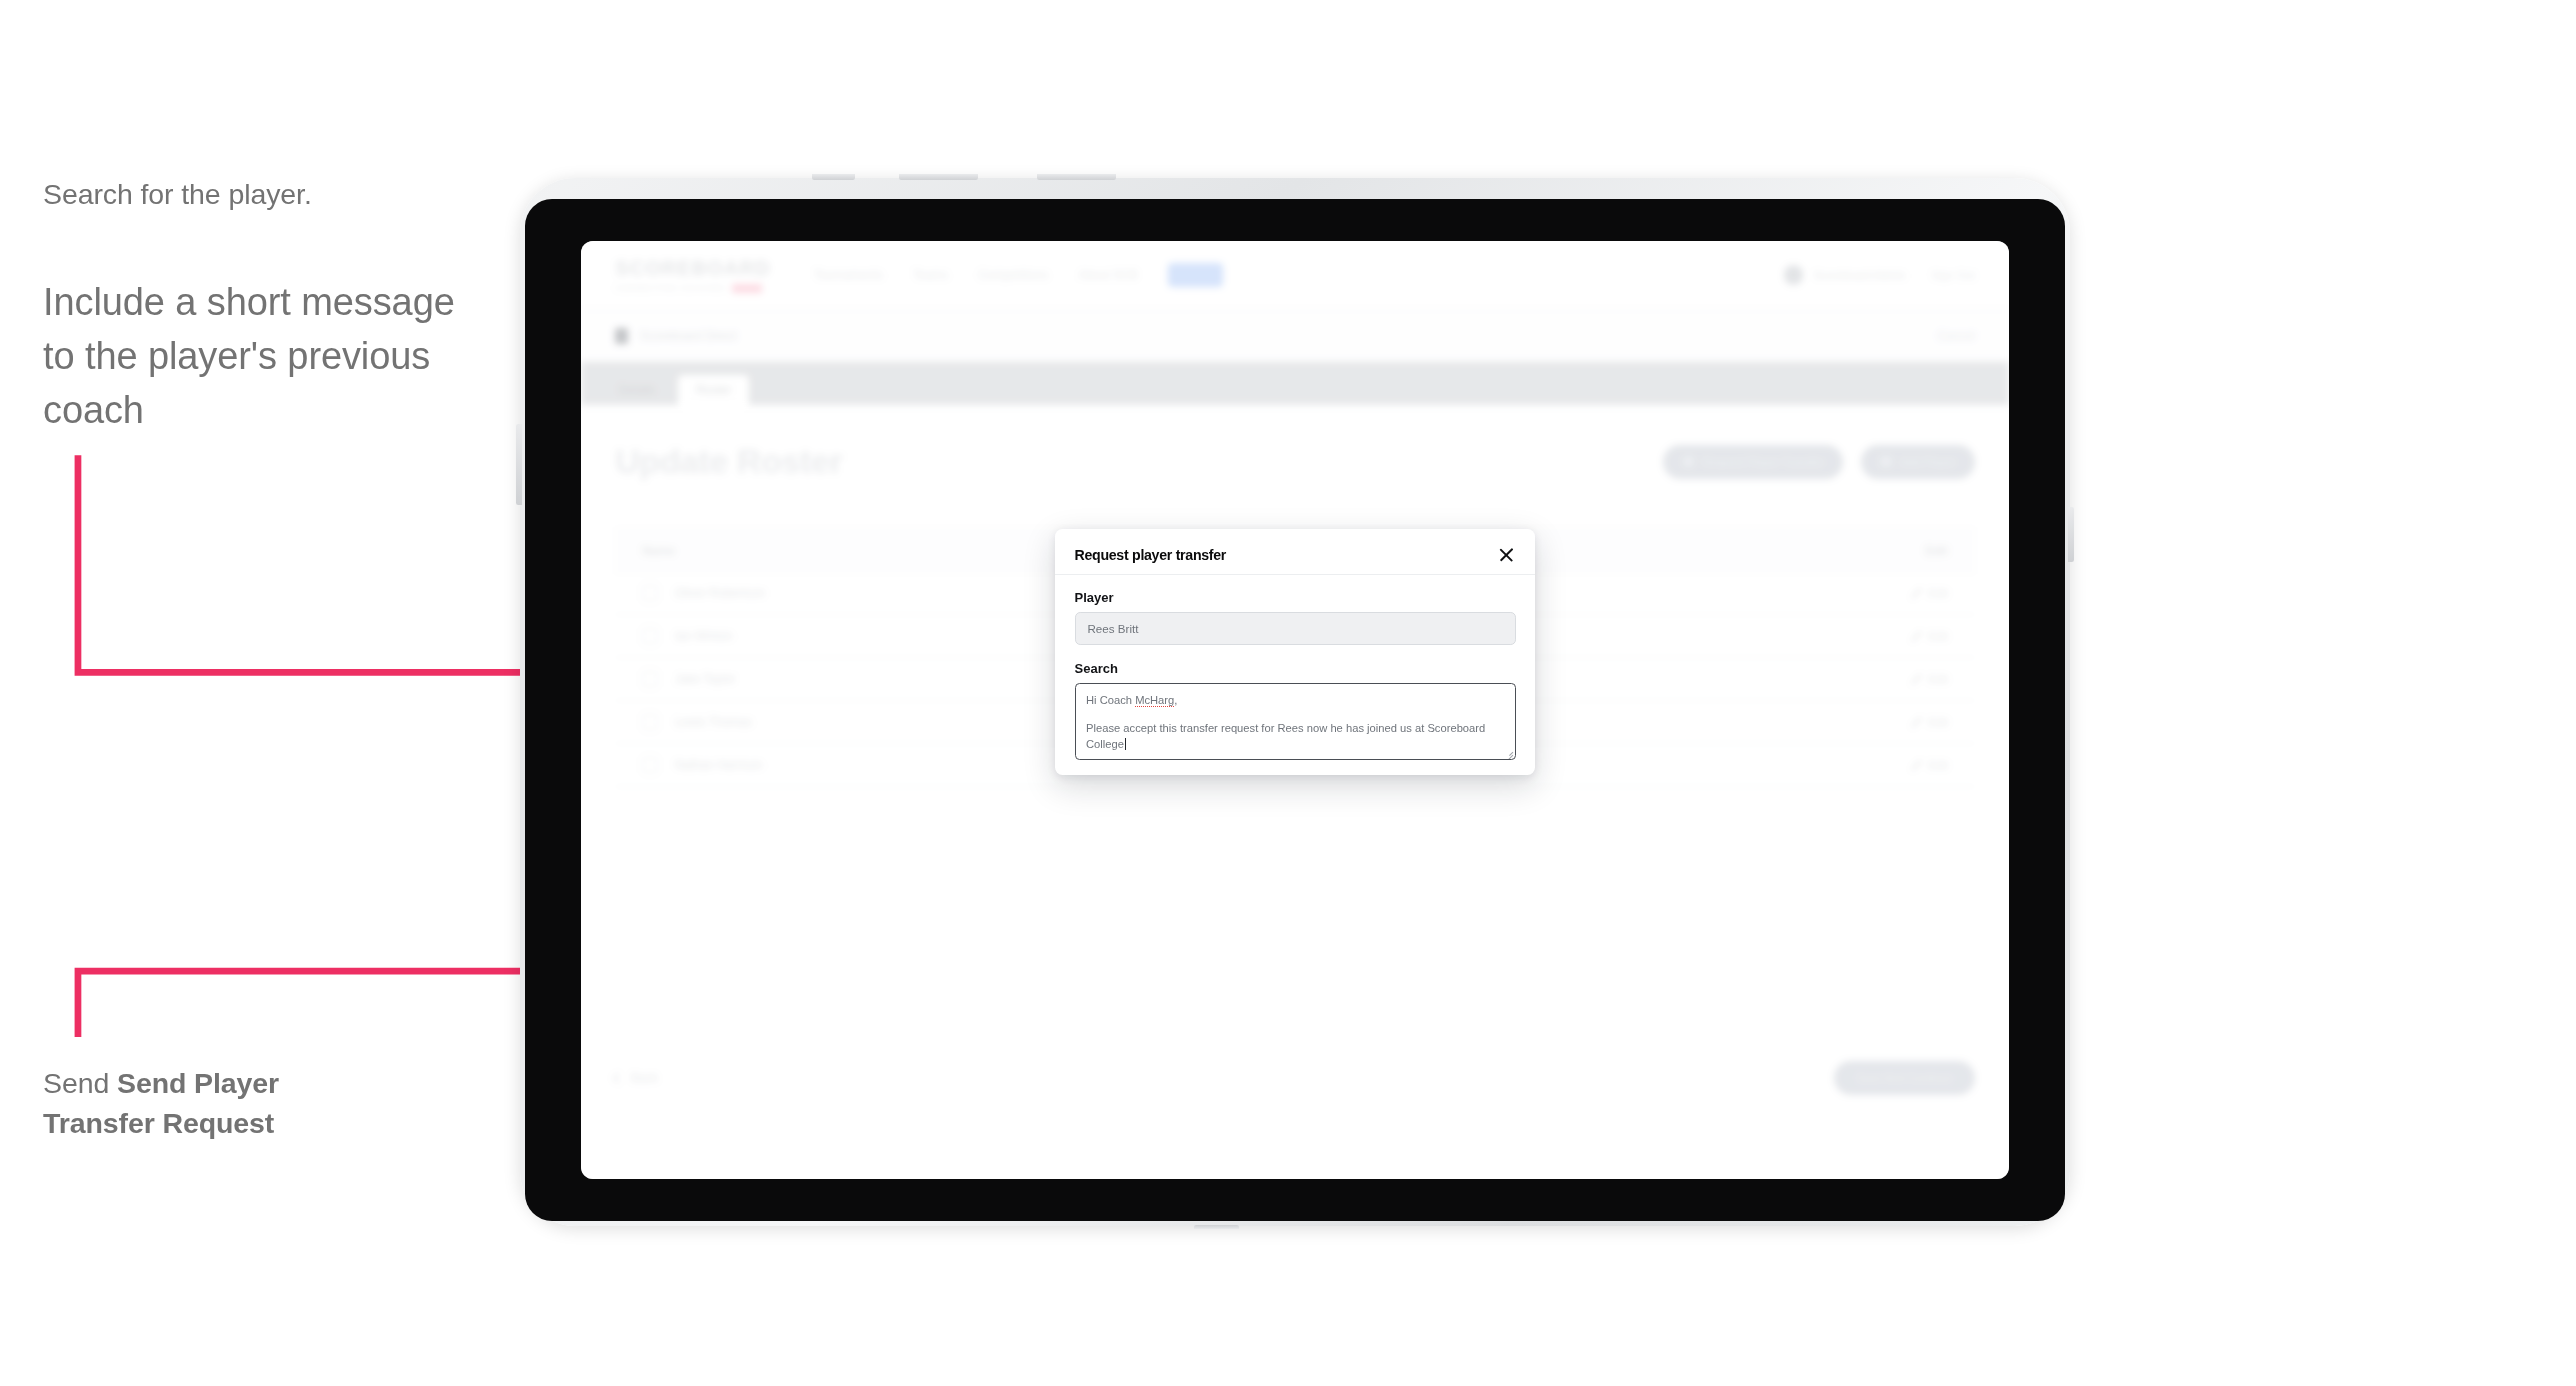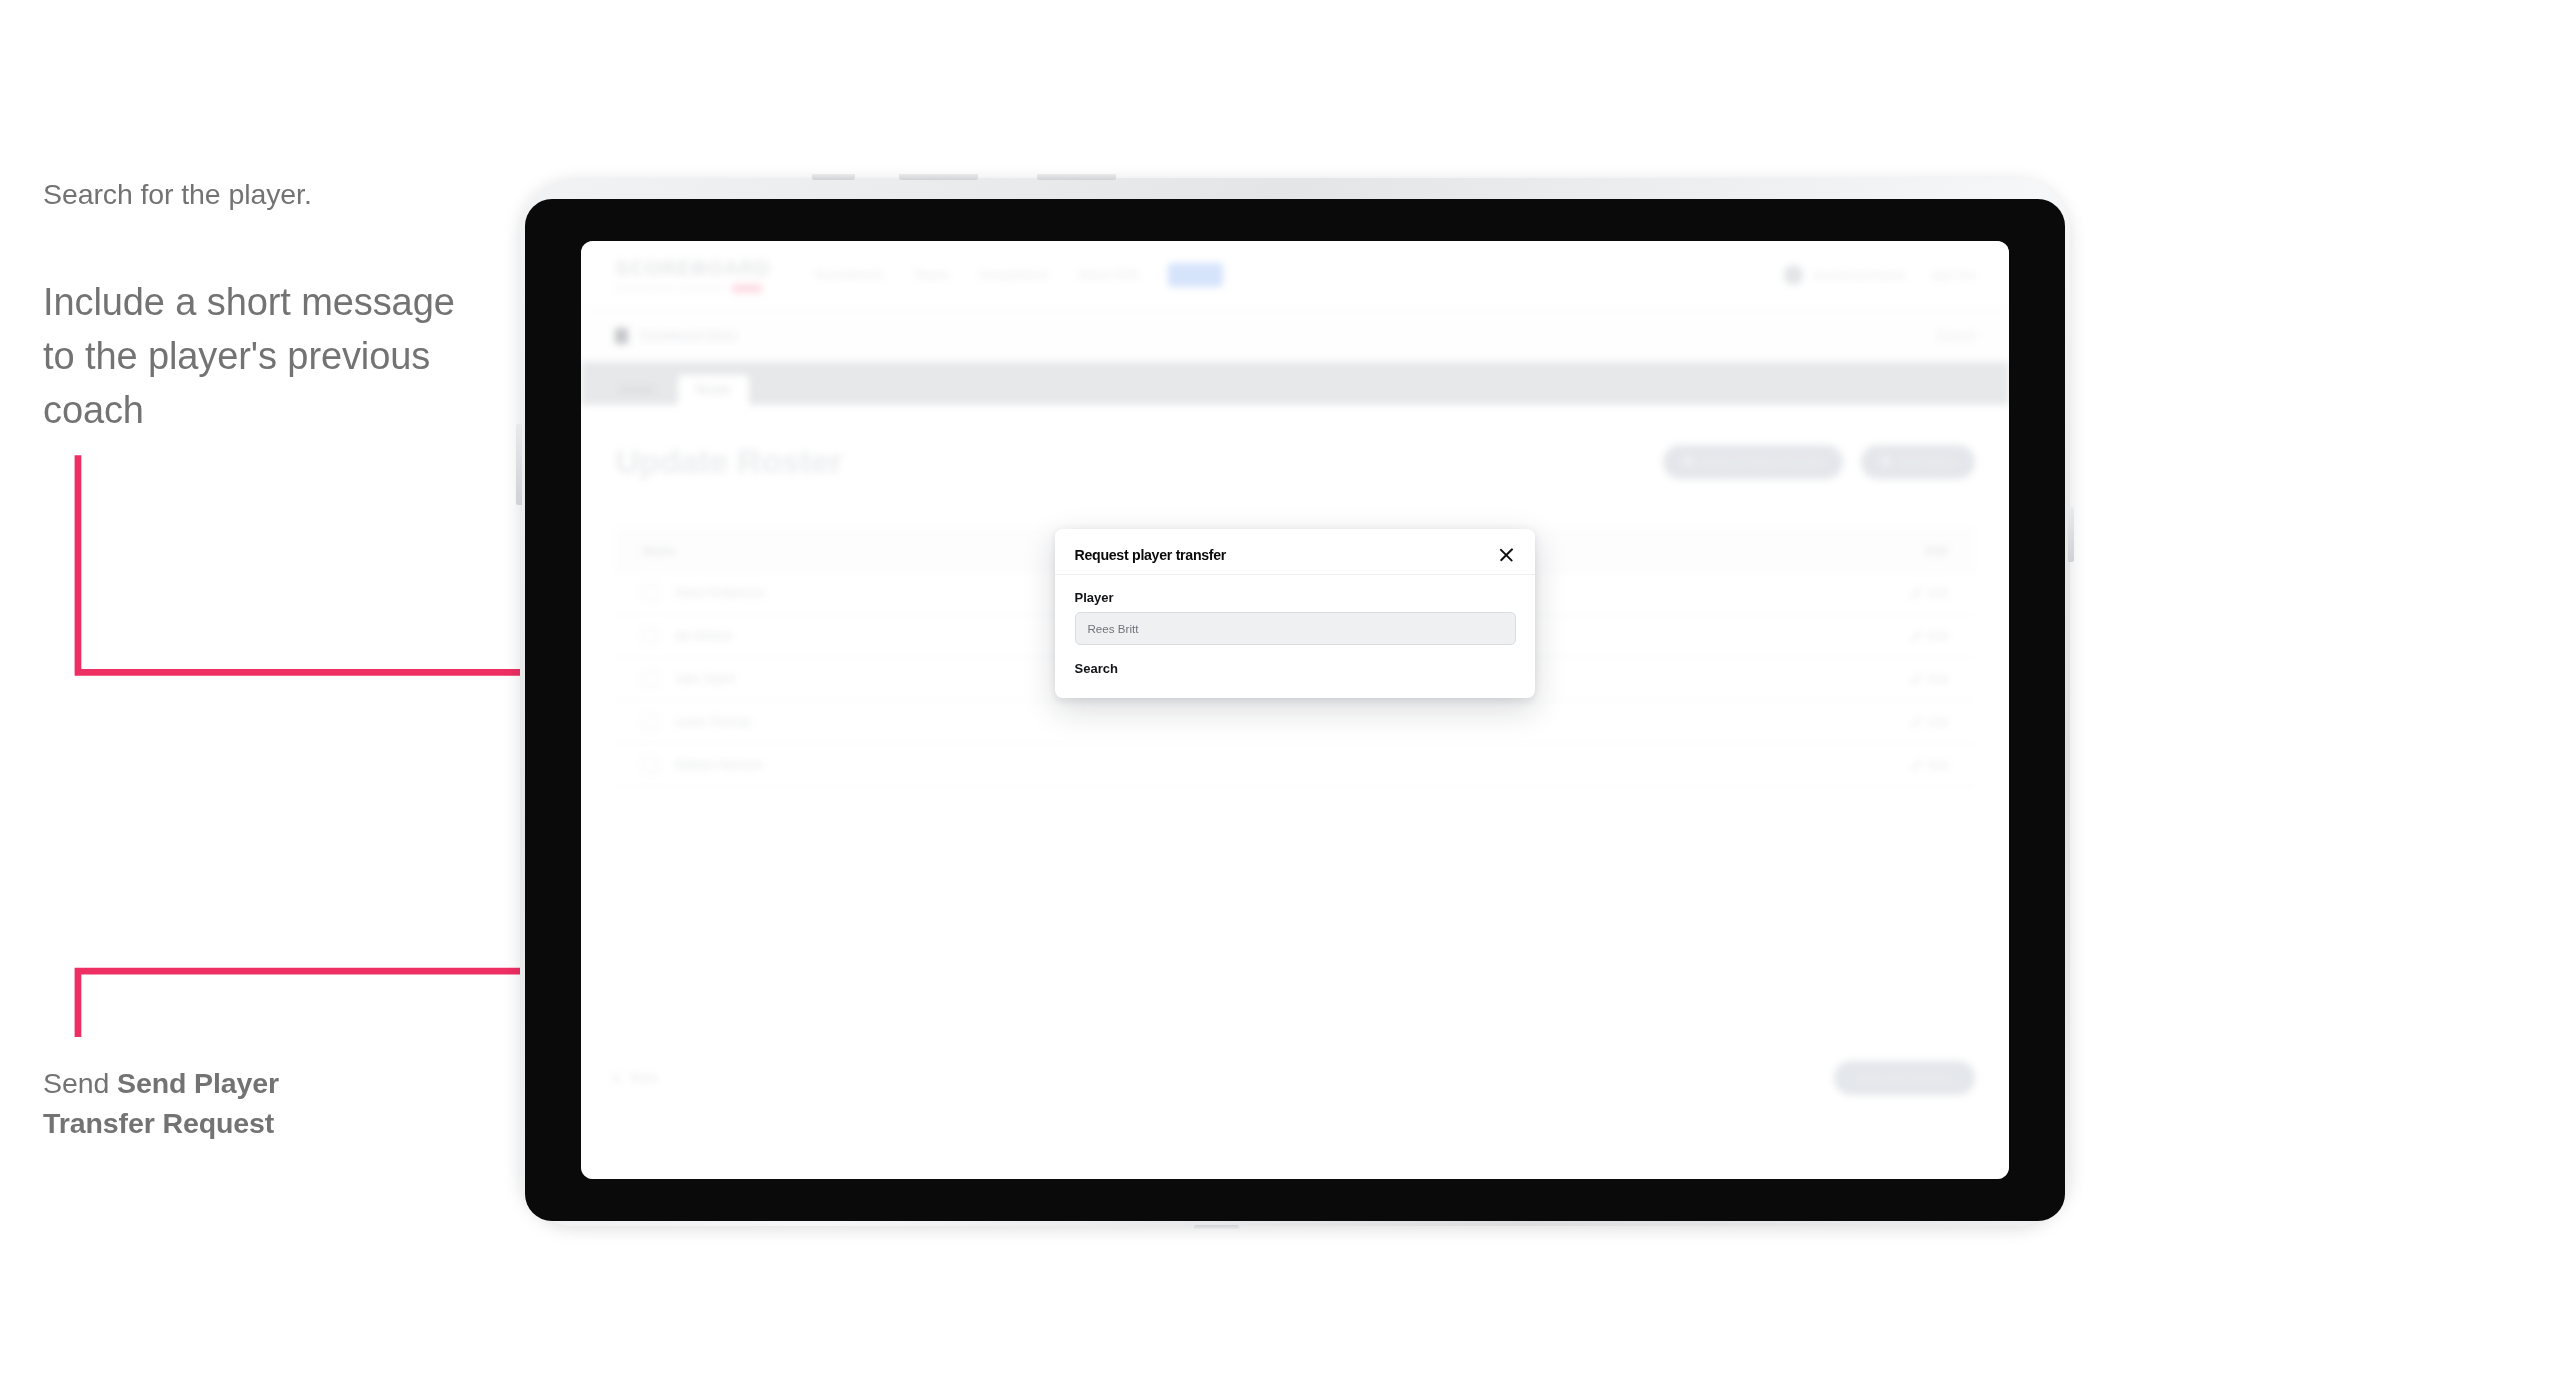--- a/index.html
+++ b/index.html
@@ -546,20 +546,29 @@
         </div>
 
         <div class="modal-body">
 
           <div class="field-label">Player</div>
           <input class="player-input" type="text" readonly="" value="Rees Britt" style="">
 
           <div class="spacer-20"></div>
 
           <div class="field-label">Search</div>
+          <div class="message-box">
+            <div class="msg-line"><span>Hi Coach </span><span class="msg-underline">McHarg</span><span>,</span></div>
+            <div class="msg-gap"></div>
+            <div class="msg-line"><span>Please accept this transfer request for Rees now he has joined us at Scoreboard College</span><span class="msg-caret"></span></div>
+            <span class="resize-grip">
+              <i style="top:6px;width:7.5px;"></i>
+              <i style="top:3px;width:4.5px;"></i>
+            </span>
+          </div>
         </div>
 
       </div>
 
     </div>
   </div>
 </div>
 
 
 </body></html>

